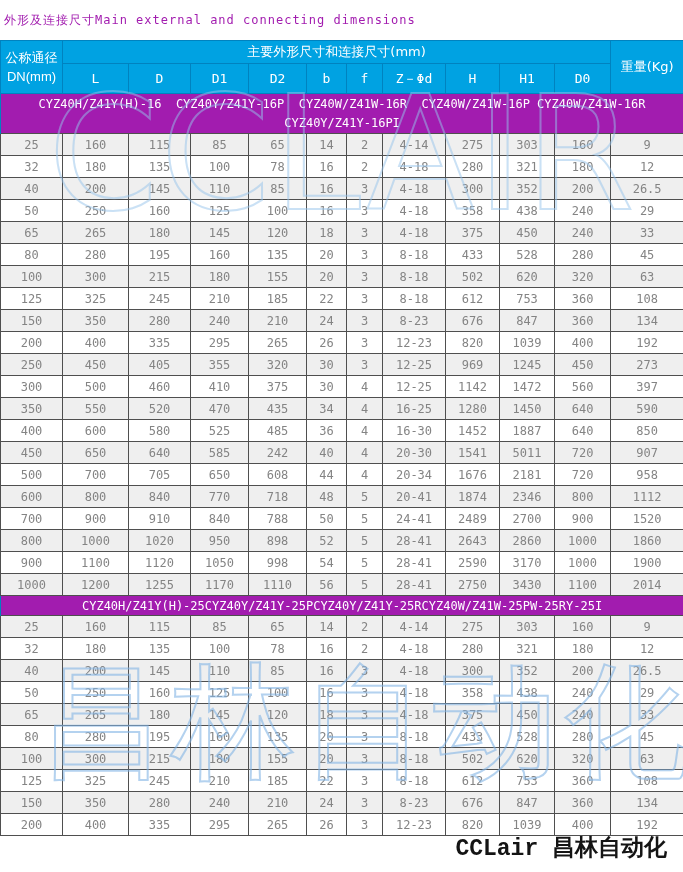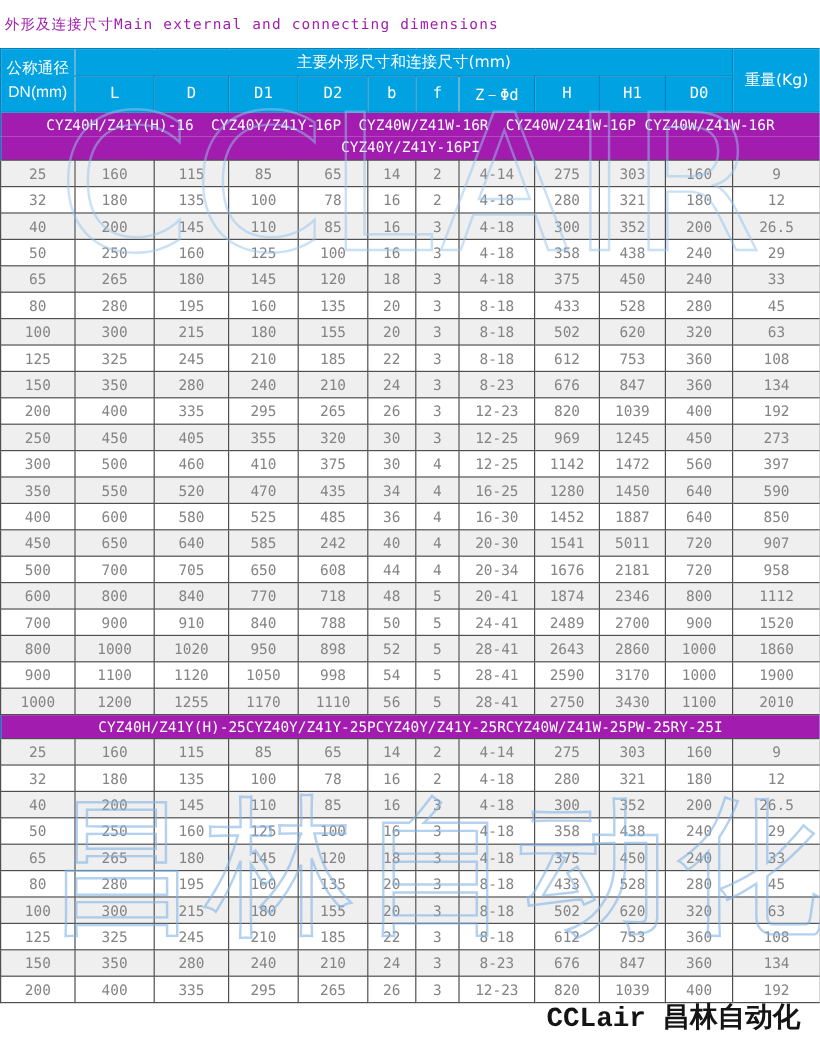--- a/index.html
+++ b/index.html
@@ -396,21 +396,21 @@
           <td>1200</td>
           <td>1255</td>
           <td>1170</td>
           <td>1110</td>
           <td>56</td>
           <td>5</td>
           <td>28-41</td>
           <td>2750</td>
           <td>3430</td>
           <td>1100</td>
-          <td>2010</td>
+          <td>2014</td>
         </tr>
         <tr class="model">
           <td colspan="12">CYZ40H/Z41Y(H)-25CYZ40Y/Z41Y-25PCYZ40Y/Z41Y-25RCYZ40W/Z41W-25PW-25RY-25I</td>
         </tr>
         <tr class="alt">
           <td>25</td>
           <td>160</td>
           <td>115</td>
           <td>85</td>
           <td>65</td>

